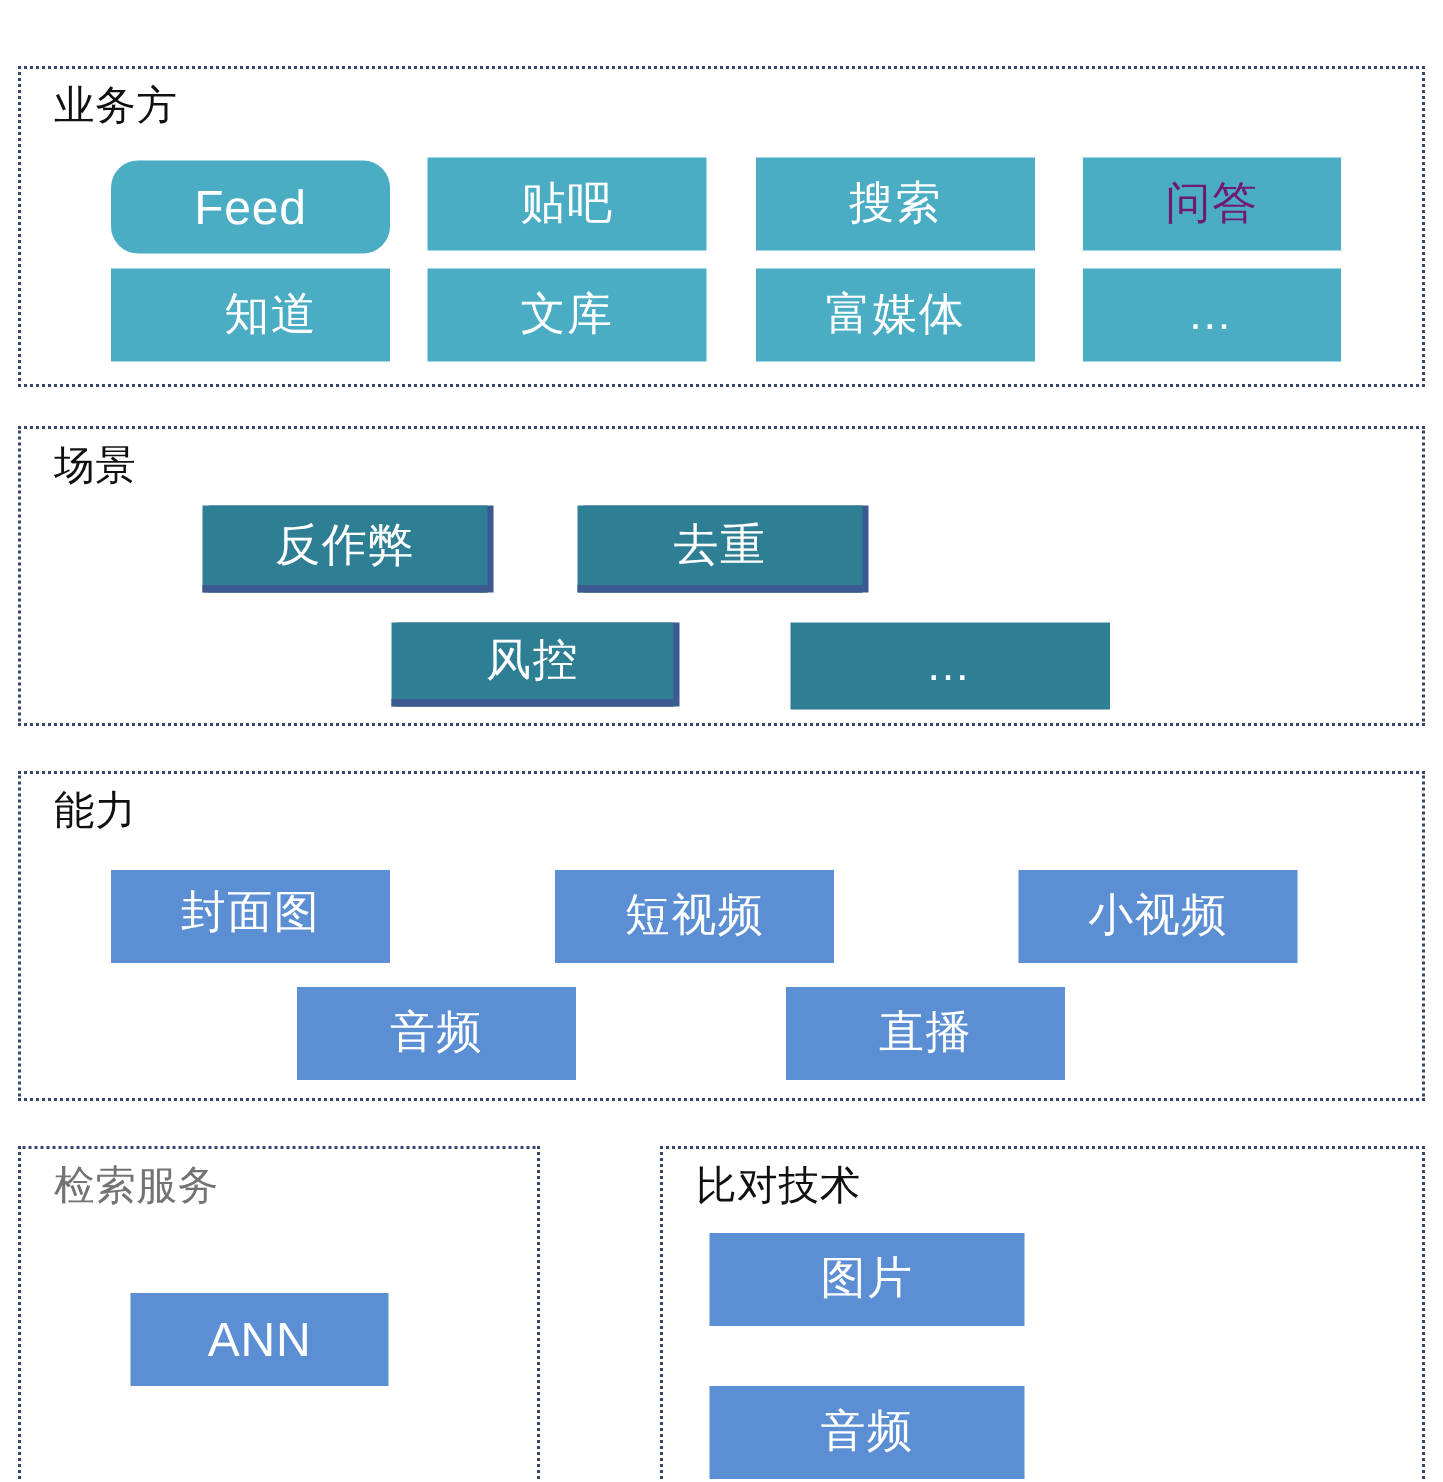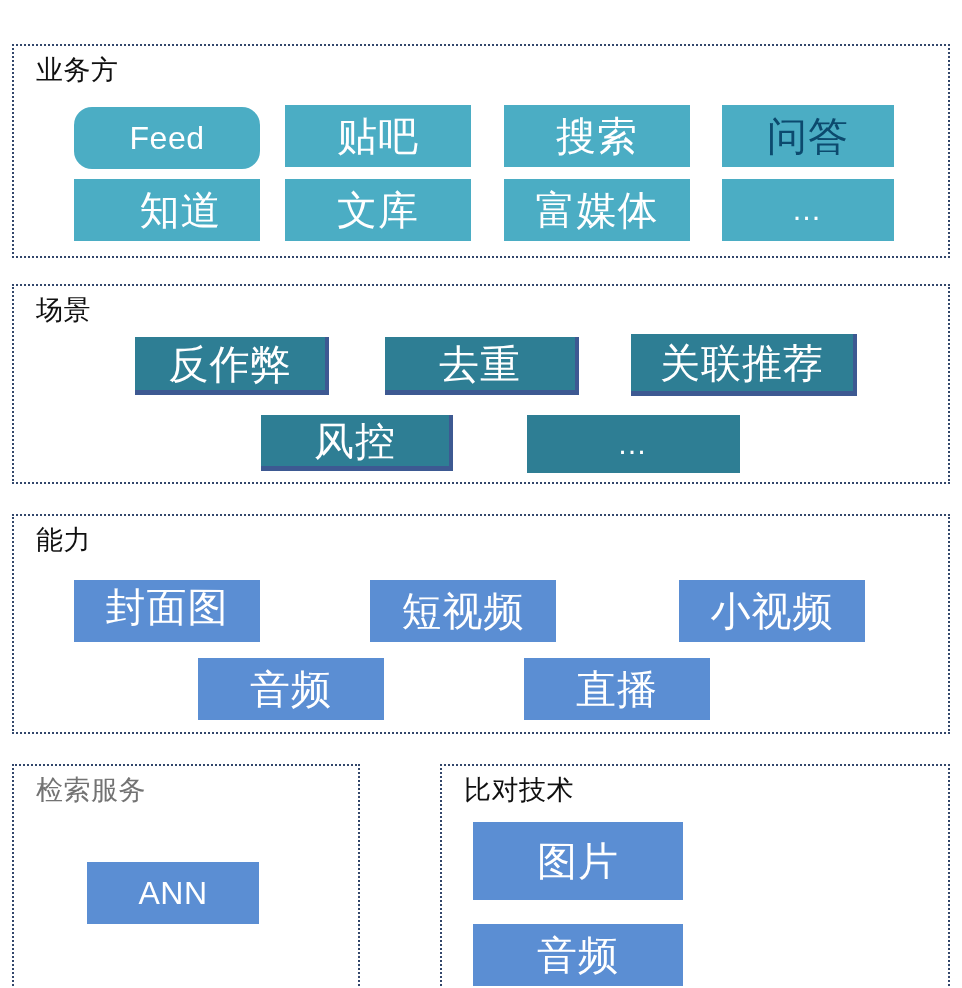--- a/index.html
+++ b/index.html
@@ -40,21 +40,21 @@
     white-space: nowrap;
   }
 
   
   .node {
     position: absolute;
     display: flex;
     align-items: center;
     justify-content: center;
     color: #ffffff;
-    font-size: 40px;
+    font-size: 30px;
     line-height: 1;
     letter-spacing: 1px;
     box-sizing: border-box;
     text-align: center;
   }
 
   .node.teal      { background: #4badc4; }
   .node.darkteal  { background: #2e7e94; }
   .node.blue      { background: #5b8ed3; }
 
@@ -75,43 +75,42 @@
 </head>
 <body>
 
 <div class="canvas" id="canvas">
     <div class="panel" style="left: 12px; top: 22px; width: 938px; height: 214px; border-color: rgb(51, 71, 107);">
       <div class="panel-title" style="color: rgb(16, 16, 16);">业务方</div>
     </div>
     <div class="node teal latin" style="left: 74px; top: 85px; width: 186px; height: 62px; color: rgb(255, 255, 255); border-radius: 18px;">Feed</div>
     <div class="node teal" style="left: 285px; top: 83px; width: 186px; height: 62px; color: rgb(255, 255, 255);">贴吧</div>
     <div class="node teal" style="left: 504px; top: 83px; width: 186px; height: 62px; color: rgb(255, 255, 255);">搜索</div>
-    <div class="node teal" style="left: 722px; top: 83px; width: 172px; height: 62px; color: #0c4a6e;">问答</div>
+    <div class="node teal" style="left: 722px; top: 83px; width: 172px; height: 62px; color: #701a75;">问答</div>
     <div class="node teal" style="left: 74px; top: 157px; width: 186px; height: 62px; color: rgb(255, 255, 255); padding-left: 27px;">知道</div>
     <div class="node teal" style="left: 285px; top: 157px; width: 186px; height: 62px; color: rgb(255, 255, 255);">文库</div>
     <div class="node teal" style="left: 504px; top: 157px; width: 186px; height: 62px; color: rgb(255, 255, 255);">富媒体</div>
     <div class="node teal ellipsis" style="left: 722px; top: 157px; width: 172px; height: 62px; color: rgb(255, 255, 255);">…</div>
     <div class="panel" style="left: 12px; top: 262px; width: 938px; height: 200px; border-color: rgb(51, 71, 107);">
       <div class="panel-title" style="color: rgb(16, 16, 16);">场景</div>
     </div>
     <div class="node darkteal shadowed" style="left: 135px; top: 315px; width: 190px; height: 58px; color: rgb(255, 255, 255);">反作弊</div>
     <div class="node darkteal shadowed" style="left: 385px; top: 315px; width: 190px; height: 58px; color: rgb(255, 255, 255);">去重</div>
-    <div class="node darkteal shadowed" style="left: 631px; top: 312px; width: 222px; height: 62px; color: rgb(255, 255, 255);">关联推荐</div>
     <div class="node darkteal shadowed" style="left: 261px; top: 393px; width: 188px; height: 56px; color: rgb(255, 255, 255);">风控</div>
     <div class="node darkteal ellipsis" style="left: 527px; top: 393px; width: 213px; height: 58px; color: rgb(255, 255, 255);">…</div>
     <div class="panel" style="left: 12px; top: 492px; width: 938px; height: 220px; border-color: rgb(51, 71, 107);">
       <div class="panel-title" style="color: rgb(16, 16, 16);">能力</div>
     </div>
     <div class="node blue" style="left: 74px; top: 558px; width: 186px; height: 62px; color: rgb(255, 255, 255); font-family: Liberation Mono, monospace;">封面图</div>
     <div class="node blue" style="left: 370px; top: 558px; width: 186px; height: 62px; color: rgb(255, 255, 255);">短视频</div>
     <div class="node blue" style="left: 679px; top: 558px; width: 186px; height: 62px; color: rgb(255, 255, 255);">小视频</div>
     <div class="node blue" style="left: 198px; top: 636px; width: 186px; height: 62px; color: rgb(255, 255, 255);">音频</div>
     <div class="node blue" style="left: 524px; top: 636px; width: 186px; height: 62px; color: rgb(255, 255, 255);">直播</div>
     <div class="panel" style="left: 12px; top: 742px; width: 348px; height: 234px; border-color: rgb(51, 71, 107);">
       <div class="panel-title" style="color: #737373;">检索服务</div>
     </div>
     <div class="node blue latin" style="left: 87px; top: 840px; width: 172px; height: 62px; color: rgb(255, 255, 255);">ANN</div>
     <div class="panel" style="left: 440px; top: 742px; width: 510px; height: 234px; border-color: rgb(51, 71, 107);">
       <div class="panel-title" style="color: rgb(16, 16, 16);">比对技术</div>
     </div>
-    <div class="node blue" style="left: 473px; top: 800px; width: 210px; height: 78px; color: rgb(255, 255, 255);">图片</div>
+    <div class="node blue" style="left: 473px; top: 800px; width: 210px; height: 62px; color: rgb(255, 255, 255);">图片</div>
     <div class="node blue" style="left: 473px; top: 902px; width: 210px; height: 62px; color: rgb(255, 255, 255);">音频</div>
   </div>
 
 </body></html>

